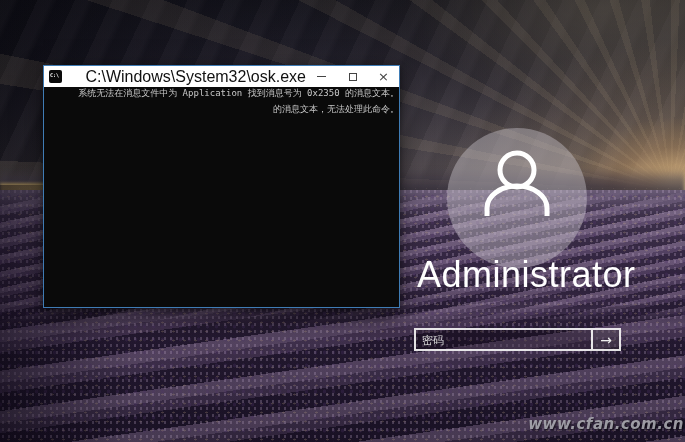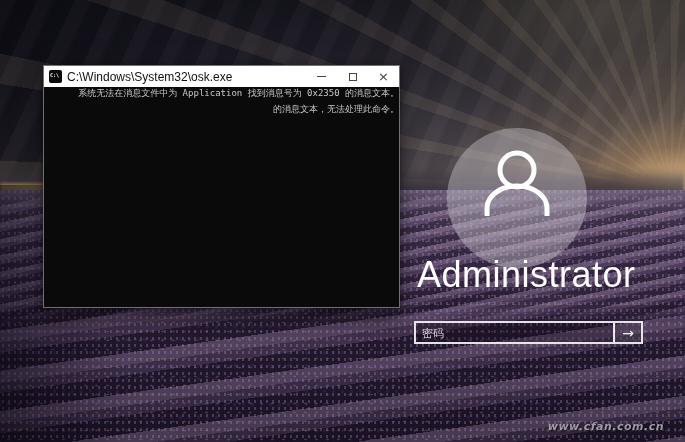--- a/index.html
+++ b/index.html
@@ -45,50 +45,50 @@
   .dim{inset:0;background:linear-gradient(180deg, rgba(6,6,12,0.30) 0%, rgba(6,6,12,0.10) 40%, rgba(6,6,12,0.16) 100%);}
 
   
   .console-window{position:absolute;left:43px;top:65px;width:357px;height:243px;
     border:1px solid #3f7cb5;background:#0a0a0a;z-index:20;
     box-shadow:0 10px 24px rgba(0,0,0,0.5), 0 2px 6px rgba(0,0,0,0.4);}
   .titlebar{height:21px;background:#ffffff;display:flex;align-items:center;padding-left:5px;}
   .app-icon{width:13px;height:13px;background:#0a0a0a;border-radius:2px;margin-right:5px;
     display:flex;align-items:flex-start;justify-content:flex-start;flex:0 0 auto;}
   .app-icon span{color:#fff;font:bold 5px/7px "DejaVu Sans Mono",monospace;padding:2px 0 0 1px;}
-  .title{font-size:12px;color:#111;white-space:nowrap;overflow:hidden;flex:1 1 auto;}
+  .title{font-size:16px;color:#111;white-space:nowrap;overflow:hidden;flex:1 1 auto;text-align:right;}
   .controls{display:flex;height:100%;margin-left:auto;flex:0 0 auto;}
   .ctrl{width:31px;height:100%;display:flex;align-items:center;justify-content:center;cursor:pointer;}
   .minbar{width:9px;height:1px;background:#444;display:block;}
   .maxbox{width:8px;height:8px;border:1px solid #444;display:block;}
   .ctrl.close span{font-size:13px;line-height:13px;color:#444;font-family:"DejaVu Sans",sans-serif;}
   .console-body{position:relative;padding:1px 0 0 2px;cursor:text;}
   .cline{font:9px/11px "DejaVu Sans Mono",monospace;color:#c8c8c8;height:11px;white-space:pre;overflow:hidden;text-align:right;}
   .cline.gap1{height:5px;}
   .cline.gap2{height:8px;}
   .cursor{color:#c8c8c8;}
 
   
   .login{position:absolute;inset:0;z-index:10;}
   .avatar{position:absolute;left:447px;top:128px;width:140px;height:140px;border-radius:50%;
     background:rgba(206,201,208,0.42);display:flex;align-items:center;justify-content:center;}
   .username{position:absolute;left:417px;top:254px;width:260px;color:#fff;
     font-size:36px;font-weight:300;letter-spacing:0.5px;}
-  .pwrow{position:absolute;left:414px;top:321px;width:229px;height:23px;
+  .pwrow{position:absolute;left:414px;top:328px;width:207px;height:23px;
     border:2px solid rgba(255,255,255,0.88);background:rgba(15,8,20,0.30);display:flex;gap:24px;}
   .pwinput{flex:1 1 auto;min-width:0;background:transparent;border:none;outline:none;
     color:#fff;font-size:11px;padding:0 6px;font-family:"Liberation Sans",sans-serif;}
   .pwinput::placeholder{color:#d8d8d8;opacity:1;}
   .pwsubmit{flex:0 0 28px;border:none;border-left:2px solid rgba(255,255,255,0.88);
     background:rgba(255,255,255,0.07);color:#eee;display:flex;align-items:center;
     justify-content:center;cursor:pointer;padding:0;}
   .pwsubmit span{font-size:14px;line-height:14px;font-family:"DejaVu Sans",sans-serif;}
 
-  .watermark{position:absolute;right:21px;bottom:9px;font-style:italic;font-weight:bold;
-    font-size:11px;color:rgba(178,178,184,0.85);letter-spacing:0.5px;
+  .watermark{position:absolute;right:1px;bottom:9px;font-style:italic;font-weight:bold;
+    font-size:15px;color:rgba(178,178,184,0.85);letter-spacing:0.5px;
     text-shadow:1px 1px 2px rgba(0,0,0,0.6);font-family:"DejaVu Sans",sans-serif;}
 </style>
 </head>
 <body>
 
 <div class="screen">
 
   <div class="bg">
     <div class="sky"></div>
     <div class="hills"></div>

